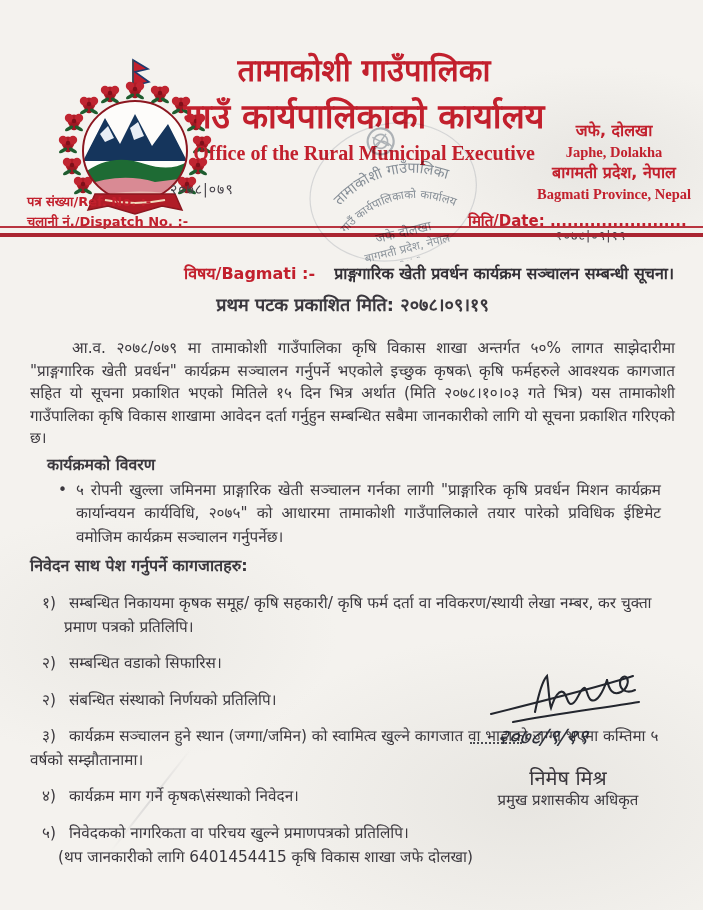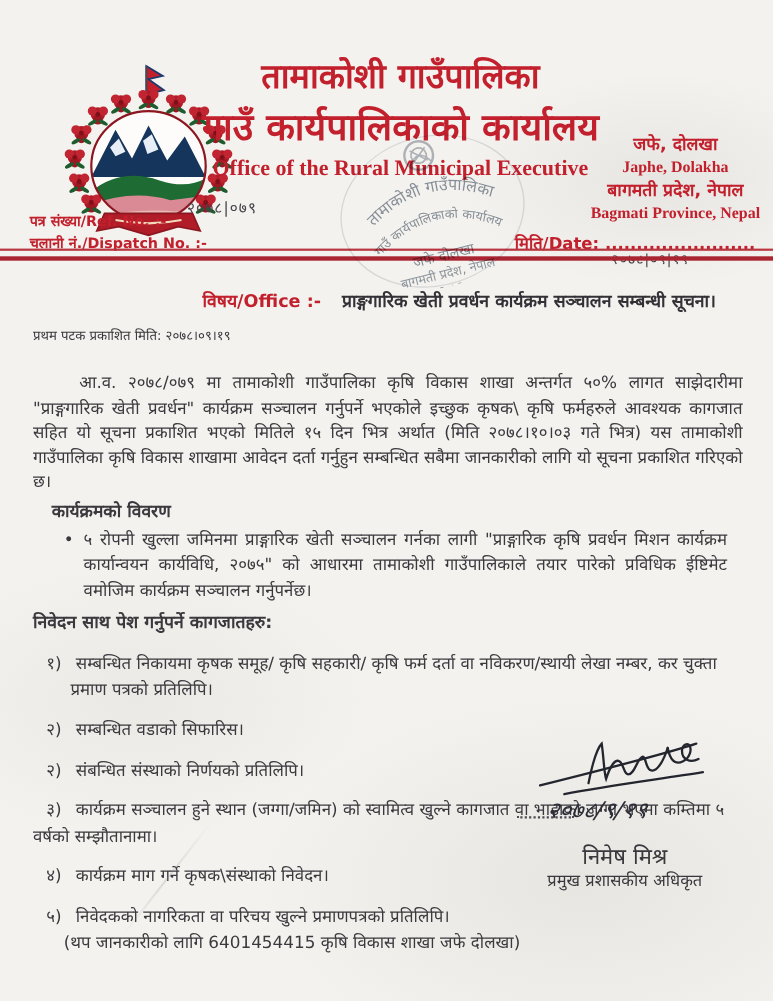--- a/index.html
+++ b/index.html
@@ -38,21 +38,21 @@
   .date-value{position:absolute;left:556px;top:227px;font-size:12.5px;color:#3f3c44;letter-spacing:1px;}
   .rule-thin{position:absolute;left:0;top:226px;width:703px;height:2px;background:#b93540;}
   .rule-thick{position:absolute;left:0;top:233px;width:703px;height:4px;background:#aa2531;}
   
   .stamp{position:absolute;left:292px;top:112px;width:200px;height:150px;transform:rotate(-14deg);opacity:.85;mix-blend-mode:multiply;pointer-events:none;}
   
   .subject-row{position:absolute;left:184px;top:262px;width:500px;font-size:16px;white-space:nowrap;}
   .subject-label{color:#c2202d;font-weight:700;}
   .subject-text{color:#333036;font-weight:600;margin-left:14px;}
   .content{position:absolute;left:30px;top:294px;width:645px;font-size:15.3px;color:#3b383e;}
-  .published{font-weight:400;font-size:12px;line-height:22px;}
+  .published{text-align:center;font-weight:700;font-size:18px;line-height:22px;}
   .para{margin-top:21px;text-align:justify;text-indent:42px;line-height:22.5px;}
   .h-program{font-weight:700;font-size:15.8px;padding-left:17px;line-height:24px;margin-top:3px;}
   .bullet-row{display:flex;margin-top:2px;line-height:23.5px;}
   .bullet-mark{width:18px;padding-left:28px;flex:none;}
   .bullet-text{flex:1;padding-right:14px;text-align:justify;}
   .h-docs{font-weight:700;font-size:16px;line-height:26px;margin-top:4px;}
   .doc-item{line-height:23.5px;margin-top:13px;}
   .doc-item .num{display:inline-block;width:22px;padding-left:12px;}
   .doc-item.hang{padding-left:34px;text-indent:-34px;}
   .doc-item.hang .num{text-indent:0;}
@@ -164,21 +164,21 @@
     <g fill="#5f6d7d" font-family="DejaVu Sans, sans-serif">
       <text font-size="14.5" opacity=".85"><textPath href="#arcTop" startOffset="50%" text-anchor="middle">तामाकोशी गाउँपालिका</textPath></text>
       <text font-size="11.5" opacity=".85"><textPath href="#arcMid" startOffset="50%" text-anchor="middle">गाउँ कार्यपालिकाको कार्यालय</textPath></text>
       <text x="100" y="126" font-size="13" text-anchor="middle" opacity=".85">जफे दोलखा</text>
       <text x="100" y="142" font-size="11.5" text-anchor="middle" opacity=".8">बागमती प्रदेश, नेपाल</text>
       <text x="100" y="156" font-size="11" text-anchor="middle" opacity=".75">२०७३</text>
     </g>
   </svg>
 
   <div class="subject-row">
-    <span class="subject-label">विषय/Office :-</span>
+    <span class="subject-label">विषय/Bagmati :-</span>
     <span class="subject-text">प्राङ्गगारिक खेती प्रवर्धन कार्यक्रम सञ्चालन सम्बन्धी सूचना।</span>
   </div>
 
   <div class="content">
     <div class="published">प्रथम पटक प्रकाशित मिति: २०७८।०९।१९</div>
     <div class="para">आ.व. २०७८/०७९ मा तामाकोशी गाउँपालिका कृषि विकास शाखा अन्तर्गत ५०% लागत साझेदारीमा "प्राङ्गगारिक खेती प्रवर्धन" कार्यक्रम सञ्चालन गर्नुपर्ने भएकोले इच्छुक कृषक\ कृषि फर्महरुले आवश्यक कागजात सहित यो सूचना प्रकाशित भएको मितिले १५ दिन भित्र अर्थात (मिति २०७८।१०।०३ गते भित्र) यस तामाकोशी गाउँपालिका कृषि विकास शाखामा आवेदन दर्ता गर्नुहुन सम्बन्धित सबैमा जानकारीको लागि यो सूचना प्रकाशित गरिएको छ।</div>
 
     <div class="h-program">कार्यक्रमको  विवरण</div>
     <div class="bullet-row">
       <span class="bullet-mark">•</span>

